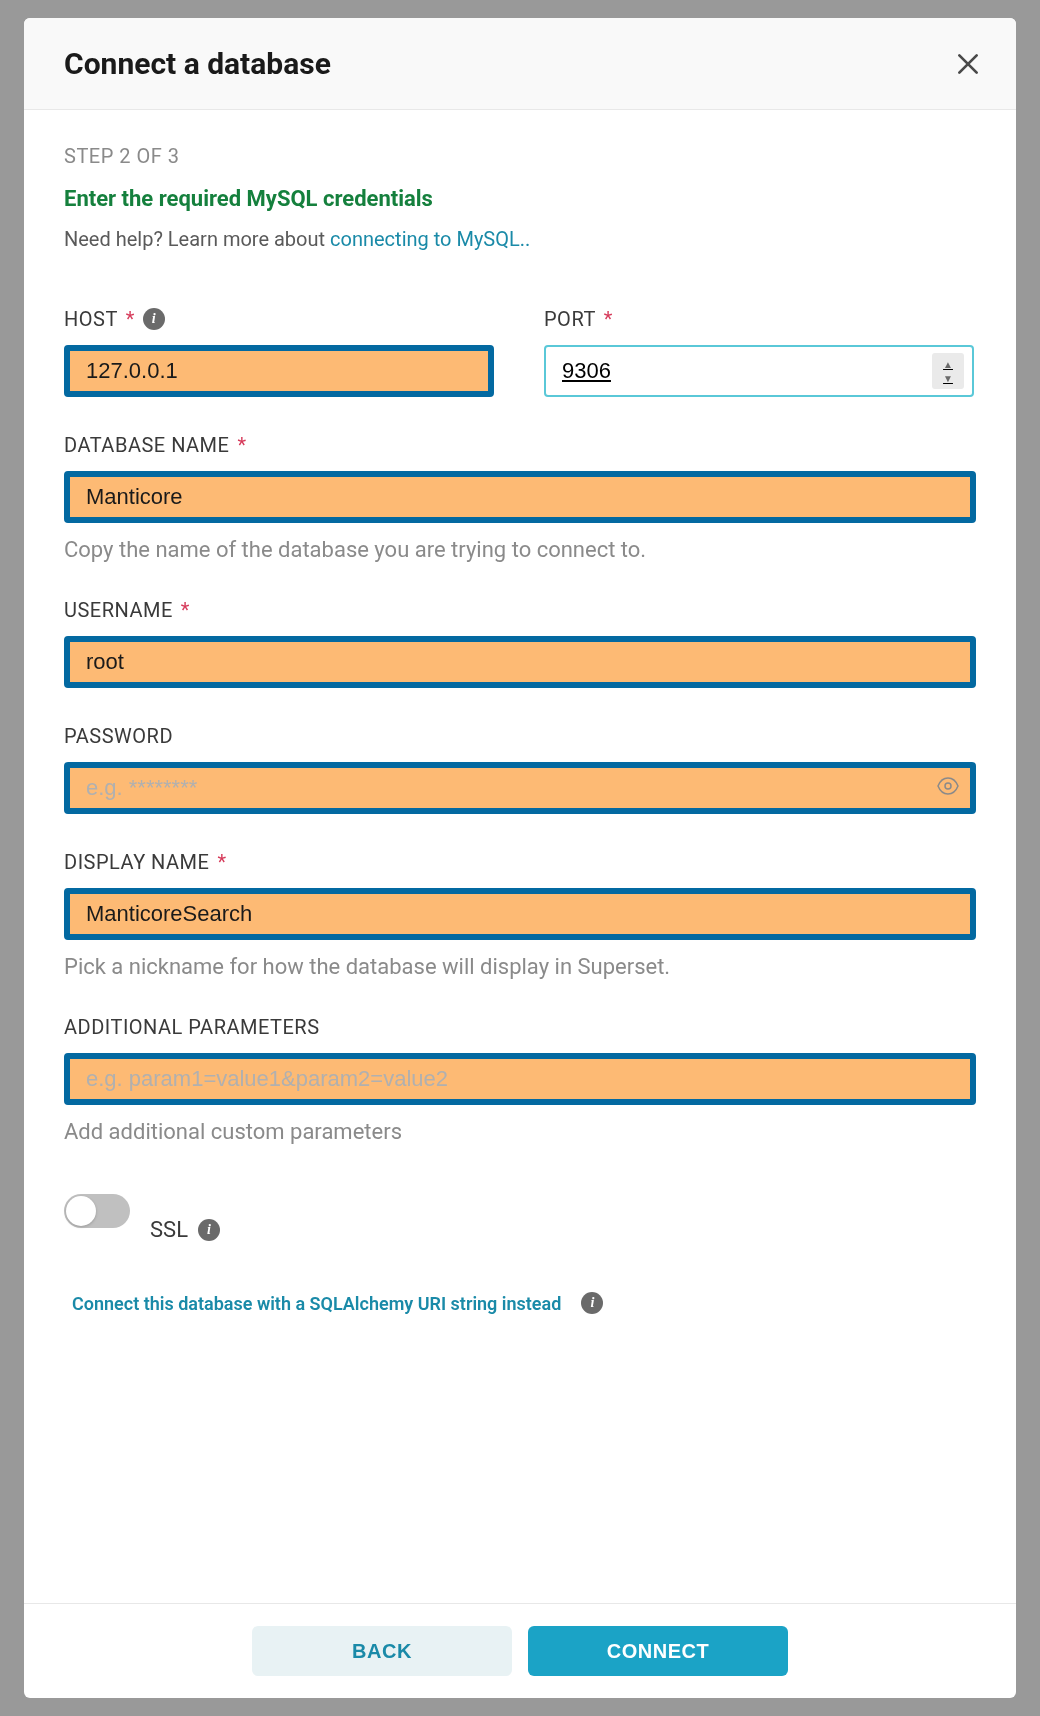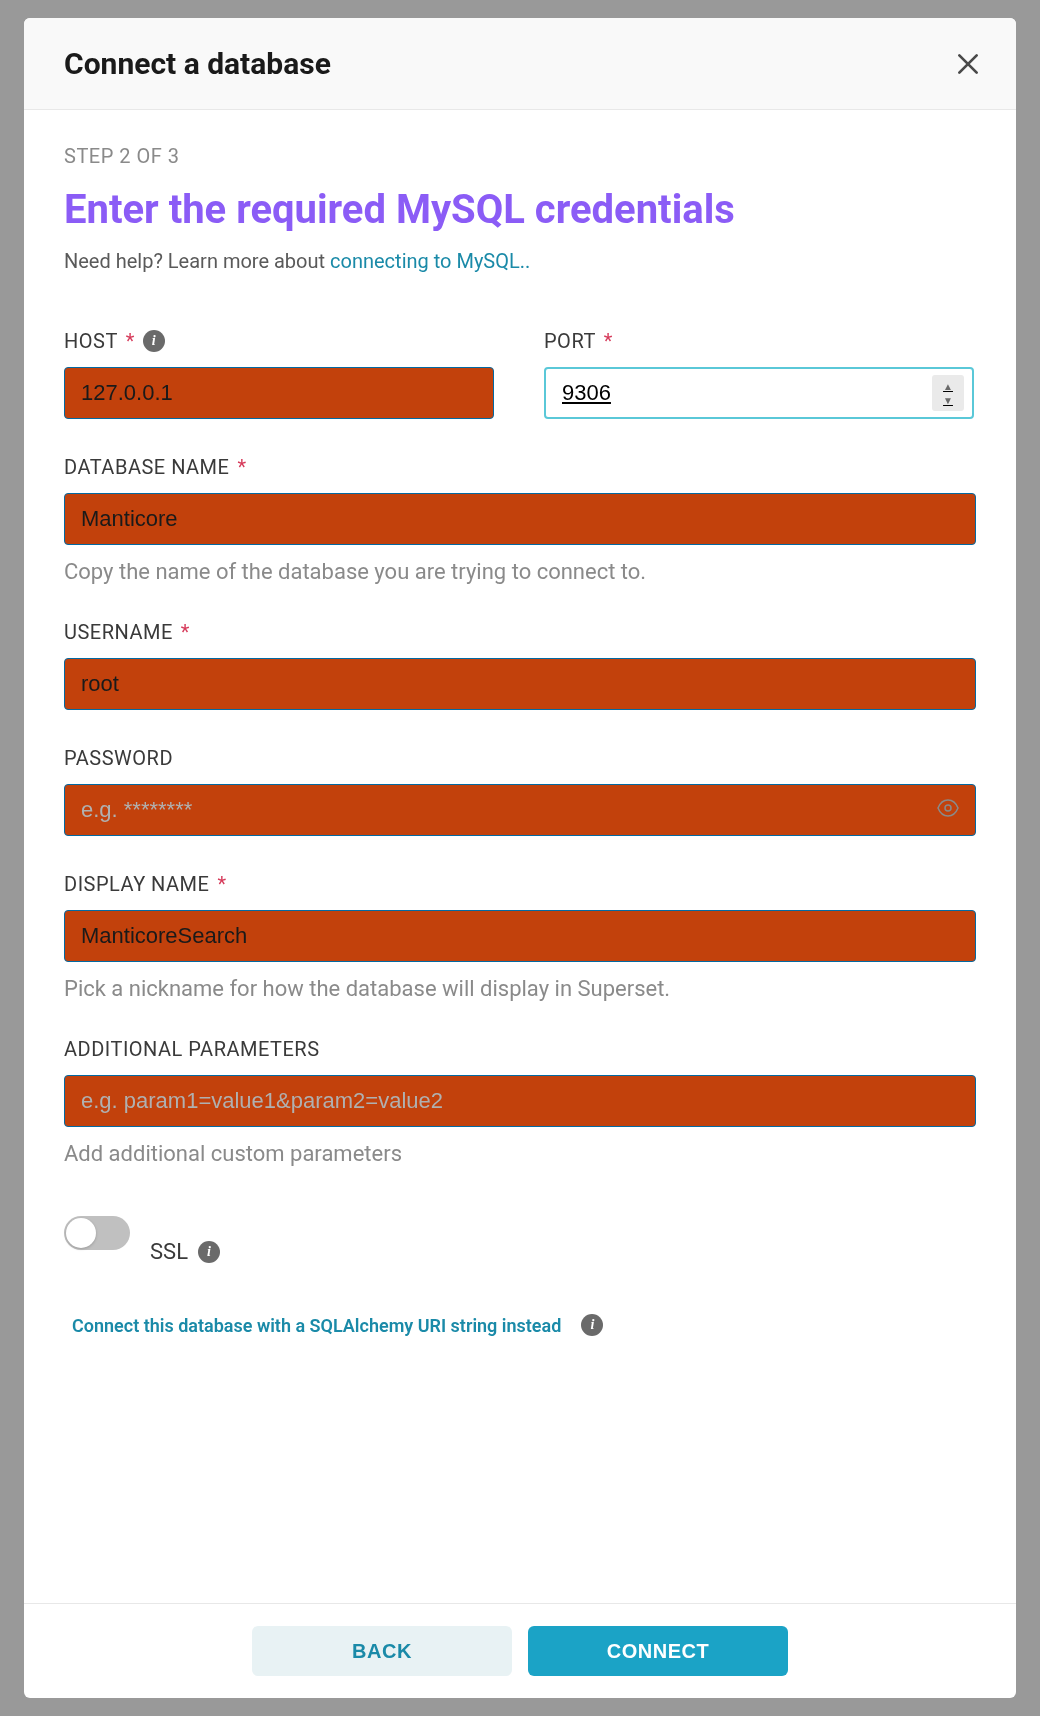--- a/index.html
+++ b/index.html
@@ -58,23 +58,23 @@
       padding: 34px 40px 20px 40px;
       overflow: auto;
     }
     .step-label {
       font-size: 20px;
       color: #8a8a8a;
       letter-spacing: 0.5px;
       margin-bottom: 18px;
     }
     .section-title {
-      font-size: 40px;
+      font-size: 22px;
       font-weight: 700;
-      color: #8b5cf6;
+      color: #15803d;
       margin-bottom: 16px;
     }
     .help-text {
       font-size: 20px;
       color: #5a5a5a;
       margin-bottom: 56px;
     }
     .help-link {
       color: #1a8aa8;
       text-decoration: none;
@@ -122,23 +122,23 @@
       font-weight: 700;
       font-style: italic;
       font-family: Georgia, serif;
     }
     .text-input {
       width: 100%;
       height: 52px;
       padding: 0 16px;
       font-size: 22px;
       color: #1a1a1a;
-      border: 1px solid #0369a1;
+      border: 6px solid #0369a1;
       border-radius: 4px;
-      background: #c2410c;
+      background: #fdba74;
     }
     .text-input::placeholder {
       color: #b0b0b0;
     }
     .number-input-wrap {
       position: relative;
       width: 100%;
       height: 52px;
       border: 2px solid #5ac8d8;
       border-radius: 4px;

